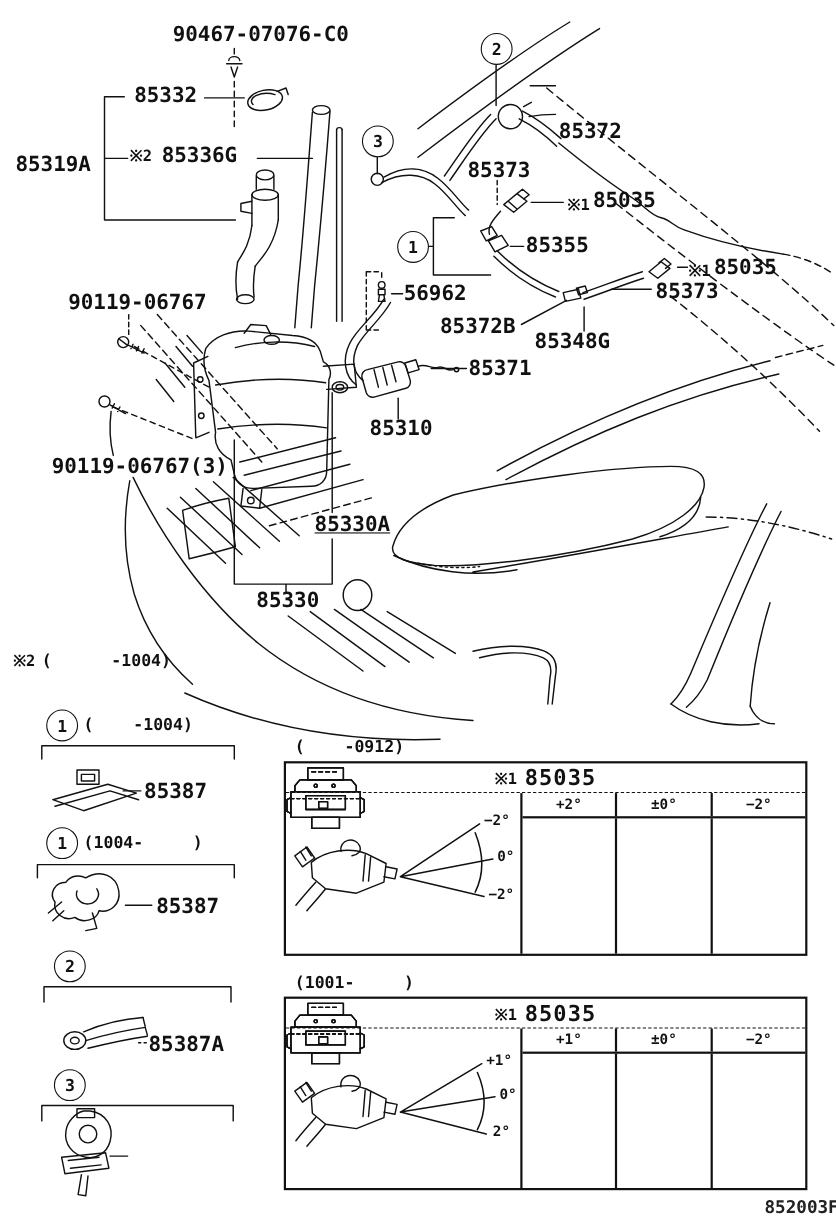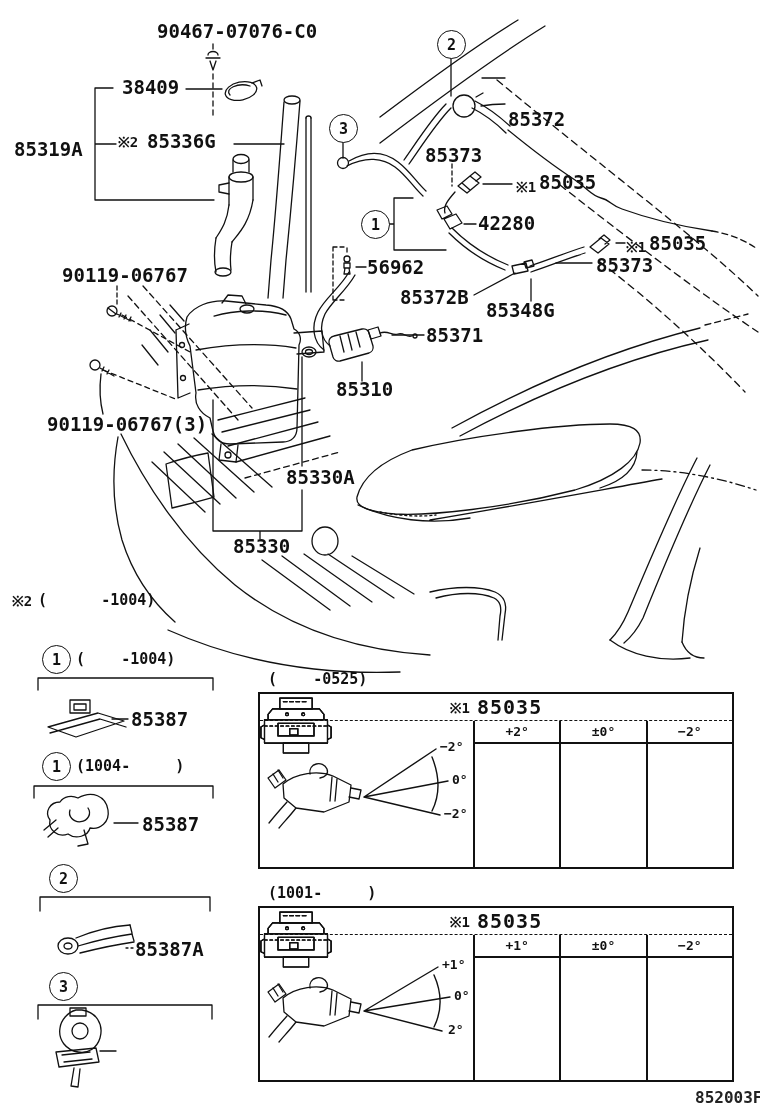--- a/index.html
+++ b/index.html
@@ -5,21 +5,21 @@
   html,body{margin:0;padding:0;background:#e8e8e8;}
   .stage{position:relative;width:760px;height:1112px;background:#ffffff;overflow:hidden;
          font-family:"DejaVu Sans Mono",monospace;color:#111;}
   svg{position:absolute;left:0;top:0;}
   .art path,.art line,.art circle,.art ellipse,.art rect{fill:none;stroke:#111;stroke-width:1.3;
        stroke-linecap:round;stroke-linejoin:round;}
   .lbl{position:absolute;font-weight:bold;font-size:19px;line-height:1;white-space:pre;color:#111;}
   .sm{font-size:14px;}
   .rng{position:absolute;font-weight:bold;font-size:15px;line-height:1;white-space:pre;}
   .ang{position:absolute;font-weight:bold;font-size:13px;line-height:1;white-space:pre;}
-  .bgw{background:#fff;padding:0 2px;}
+  .bgw{background:#fff;padding:0 2px;text-decoration:underline;}
   .callout{position:absolute;width:27px;height:27px;border:1.7px solid #111;border-radius:50%;
            display:flex;align-items:center;justify-content:center;
            font-weight:bold;font-size:15px;background:#fff;}
   .hl-box{position:absolute;border:6px solid #9b2143;background:#fff;
           display:flex;align-items:center;justify-content:center;}
   
   .ptable{position:absolute;border:2px solid #111;display:flex;flex-direction:column;background:#fff;}
   .t-title{height:26px;border-bottom:1.6px dashed #111;display:flex;align-items:center;
            justify-content:center;gap:7px;font-weight:bold;}
   .t-title .note{font-size:14px;font-weight:bold;}
@@ -257,31 +257,31 @@
 
       <path d="M82,1010 C96,1012 104,1024 100,1038 C97,1048 88,1054 78,1052 C66,1050 58,1040 60,1028 C61,1020 68,1012 76,1010 Z"></path>
       <path d="M70,1008 h16 v8 h-16 z"></path>
       <circle cx="80" cy="1031" r="8"></circle>
       <path d="M56,1052 l40,-4 3,14 -40,5 z M62,1055 l28,-3 M64,1062 l28,-3"></path>
       <path d="M74,1068 l-3,18 7,1 2,-18"></path>
     </g>
   </svg>
 
   <div class="lbl" style="left:157px;top:22px">90467-07076-C0</div>
-  <div class="lbl" style="left:122px;top:78px">38409</div>
+  <div class="lbl" style="left:122px;top:78px">85332</div>
   <div class="lbl" style="left:14px;top:140px">85319A</div>
   <div class="lbl sm" style="left:118px;top:135px">※2</div>
   <div class="lbl" style="left:147px;top:132px">85336G</div>
   <div class="lbl" style="left:62px;top:266px">90119-06767</div>
   <div class="lbl" style="left:367px;top:258px">56962</div>
   <div class="lbl" style="left:508px;top:110px">85372</div>
   <div class="lbl" style="left:425px;top:146px">85373</div>
   <div class="lbl sm" style="left:516px;top:180px">※1</div>
   <div class="lbl" style="left:539px;top:173px">85035</div>
-  <div class="lbl" style="left:478px;top:214px">42280</div>
+  <div class="lbl" style="left:478px;top:214px">85355</div>
   <div class="lbl sm" style="left:626px;top:240px">※1</div>
   <div class="lbl" style="left:649px;top:234px">85035</div>
   <div class="lbl" style="left:596px;top:256px">85373</div>
   <div class="lbl" style="left:400px;top:288px">85372B</div>
   <div class="lbl" style="left:486px;top:301px">85348G</div>
   <div class="lbl" style="left:426px;top:326px">85371</div>
   <div class="lbl" style="left:336px;top:380px">85310</div>
   <div class="lbl" style="left:47px;top:415px">90119-06767(3)</div>
   <div class="lbl bgw" style="left:284px;top:468px">85330A</div>
   <div class="lbl" style="left:233px;top:537px">85330</div>
@@ -298,21 +298,21 @@
 
   <div class="callout" style="left:42px;top:752px">1</div>
   <div class="rng" style="left:76px;top:759px">(1004-     )</div>
   <div class="lbl" style="left:142px;top:815px">85387</div>
 
   <div class="callout" style="left:49px;top:864px">2</div>
   <div class="lbl" style="left:135px;top:940px">85387A</div>
 
   <div class="callout" style="left:49px;top:972px">3</div>
 
-  <div class="rng" style="left:268px;top:672px">(    -0525)</div>
+  <div class="rng" style="left:268px;top:672px">(    -0912)</div>
   <div class="ptable" style="left:258px;top:692px;width:472px;height:173px">
     <div class="t-title">
       <span class="note">※1</span>
       <span class="part">85035</span>
     </div>
     <div class="t-body">
       <div class="t-left">
         <svg width="213" height="145" viewBox="0 0 213 145">
           <g fill="none" stroke="#111" stroke-width="1.4" stroke-linecap="round">
             <use href="#nozzle-side" x="6" y="38" width="120" height="70"></use>

